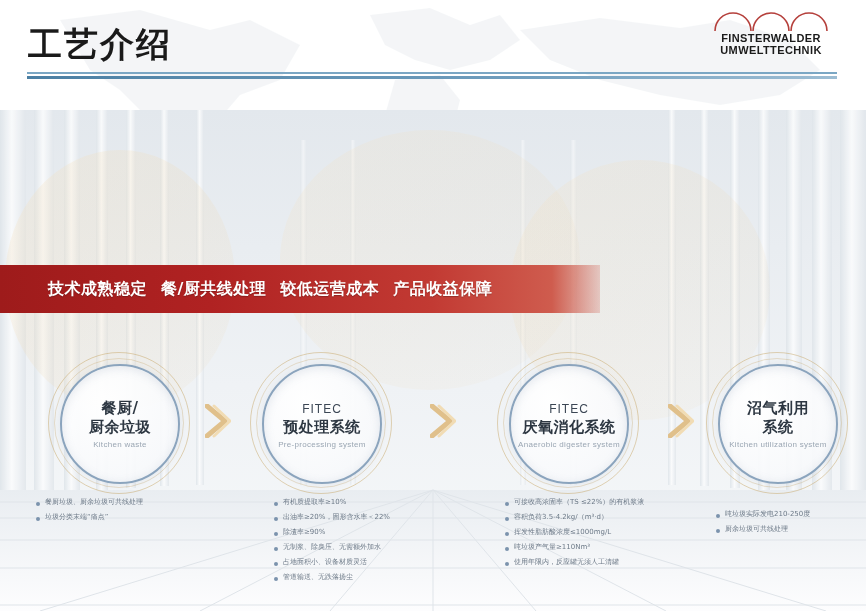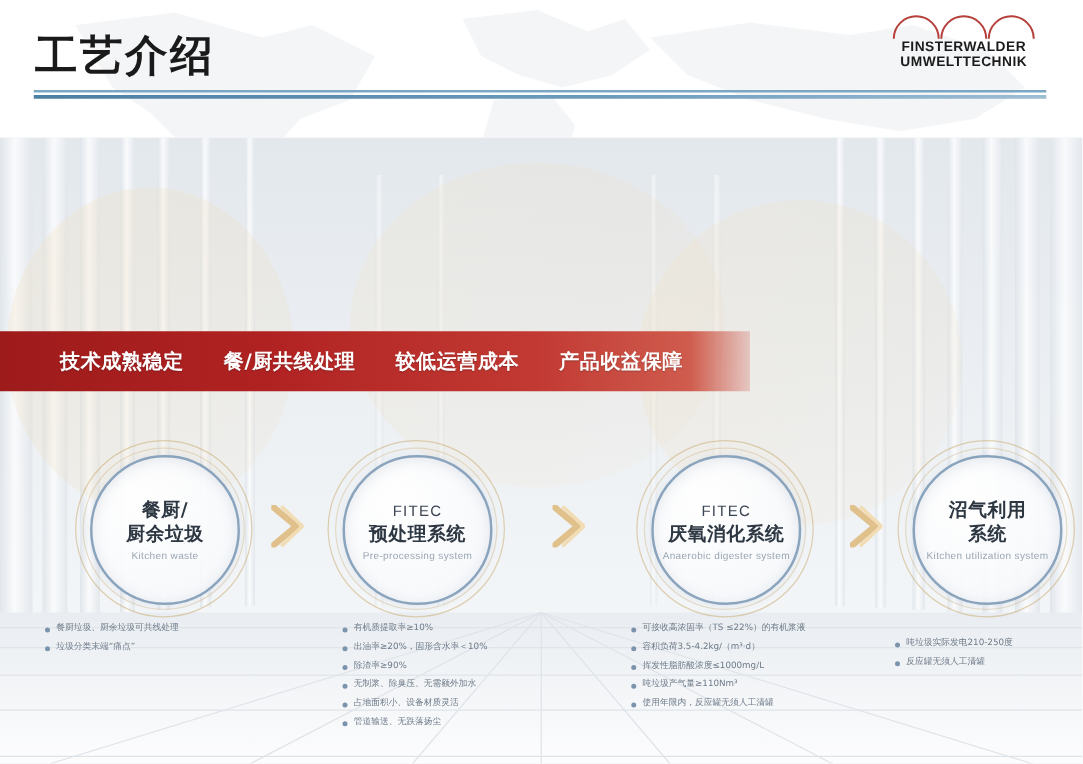--- a/index.html
+++ b/index.html
@@ -39,28 +39,28 @@
   
   .stage{position:absolute;left:0;top:110px;width:866px;height:501px;overflow:hidden;
     background:linear-gradient(180deg,#f3f5f7 0%,#eef1f4 55%,#e6eaee 100%);}
   .corridor{position:absolute;left:0;top:0;width:866px;height:501px;}
   
   .banner{
     position:absolute;left:0;top:155px;width:600px;height:48px;
     background:linear-gradient(90deg,#9e1b1b 0%,#b02222 35%,#c23a33 72%,#cf5c4e 92%,rgba(207,92,78,.25) 100%);
     display:flex;align-items:center;
   }
-  .banner-inner{display:flex;gap:32px;padding-left:48px;}
+  .banner-inner{display:flex;gap:14px;padding-left:48px;}
   .banner-item{
     color:#ffffff;font-size:16px;font-weight:bold;letter-spacing:.5px;white-space:nowrap;
     font-family:"DejaVu Sans","Liberation Sans",sans-serif;
     text-shadow:0 1px 1px rgba(0,0,0,.25);
   }
   
-  .process{position:absolute;left:12px;top:232px;width:726px;height:170px;text-decoration:underline;}
+  .process{position:absolute;left:0;top:232px;width:726px;height:170px;text-decoration:underline;}
   .node{position:absolute;width:140px;height:140px;}
   .ring-outer{
     position:absolute;left:0;top:0;width:140px;height:140px;border-radius:50%;
     border:1px solid rgba(196,160,92,.45);
   }
   .ring-outer2{
     position:absolute;left:6px;top:6px;width:128px;height:128px;border-radius:50%;
     border:1px solid rgba(196,160,92,.30);
   }
   .ring-main{
@@ -295,21 +295,21 @@
       </div>
     </div>
 
     <div class="bcol" style="left:274px;top:0;">
       <div class="brow">
         <span class="bdot"></span>
         <span class="btext">有机质提取率≥10%</span>
       </div>
       <div class="brow">
         <span class="bdot"></span>
-        <span class="btext">出油率≥20%，固形含水率＜10%</span>
+        <span class="btext">出油率≥20%，固形含水率＜22%</span>
       </div>
       <div class="brow">
         <span class="bdot"></span>
         <span class="btext">除渣率≥90%</span>
       </div>
       <div class="brow">
         <span class="bdot"></span>
         <span class="btext">无制浆、除臭压、无需额外加水</span>
       </div>
       <div class="brow">
@@ -345,18 +345,18 @@
       </div>
     </div>
 
     <div class="bcol" style="left:716px;top:12px;">
       <div class="brow">
         <span class="bdot"></span>
         <span class="btext">吨垃圾实际发电210-250度</span>
       </div>
       <div class="brow">
         <span class="bdot"></span>
-        <span class="btext">反应罐无须人工清罐</span>
+        <span class="btext">厨余垃圾可共线处理</span>
       </div>
     </div>
 
   </div>
 </div>
 
 </body></html>

